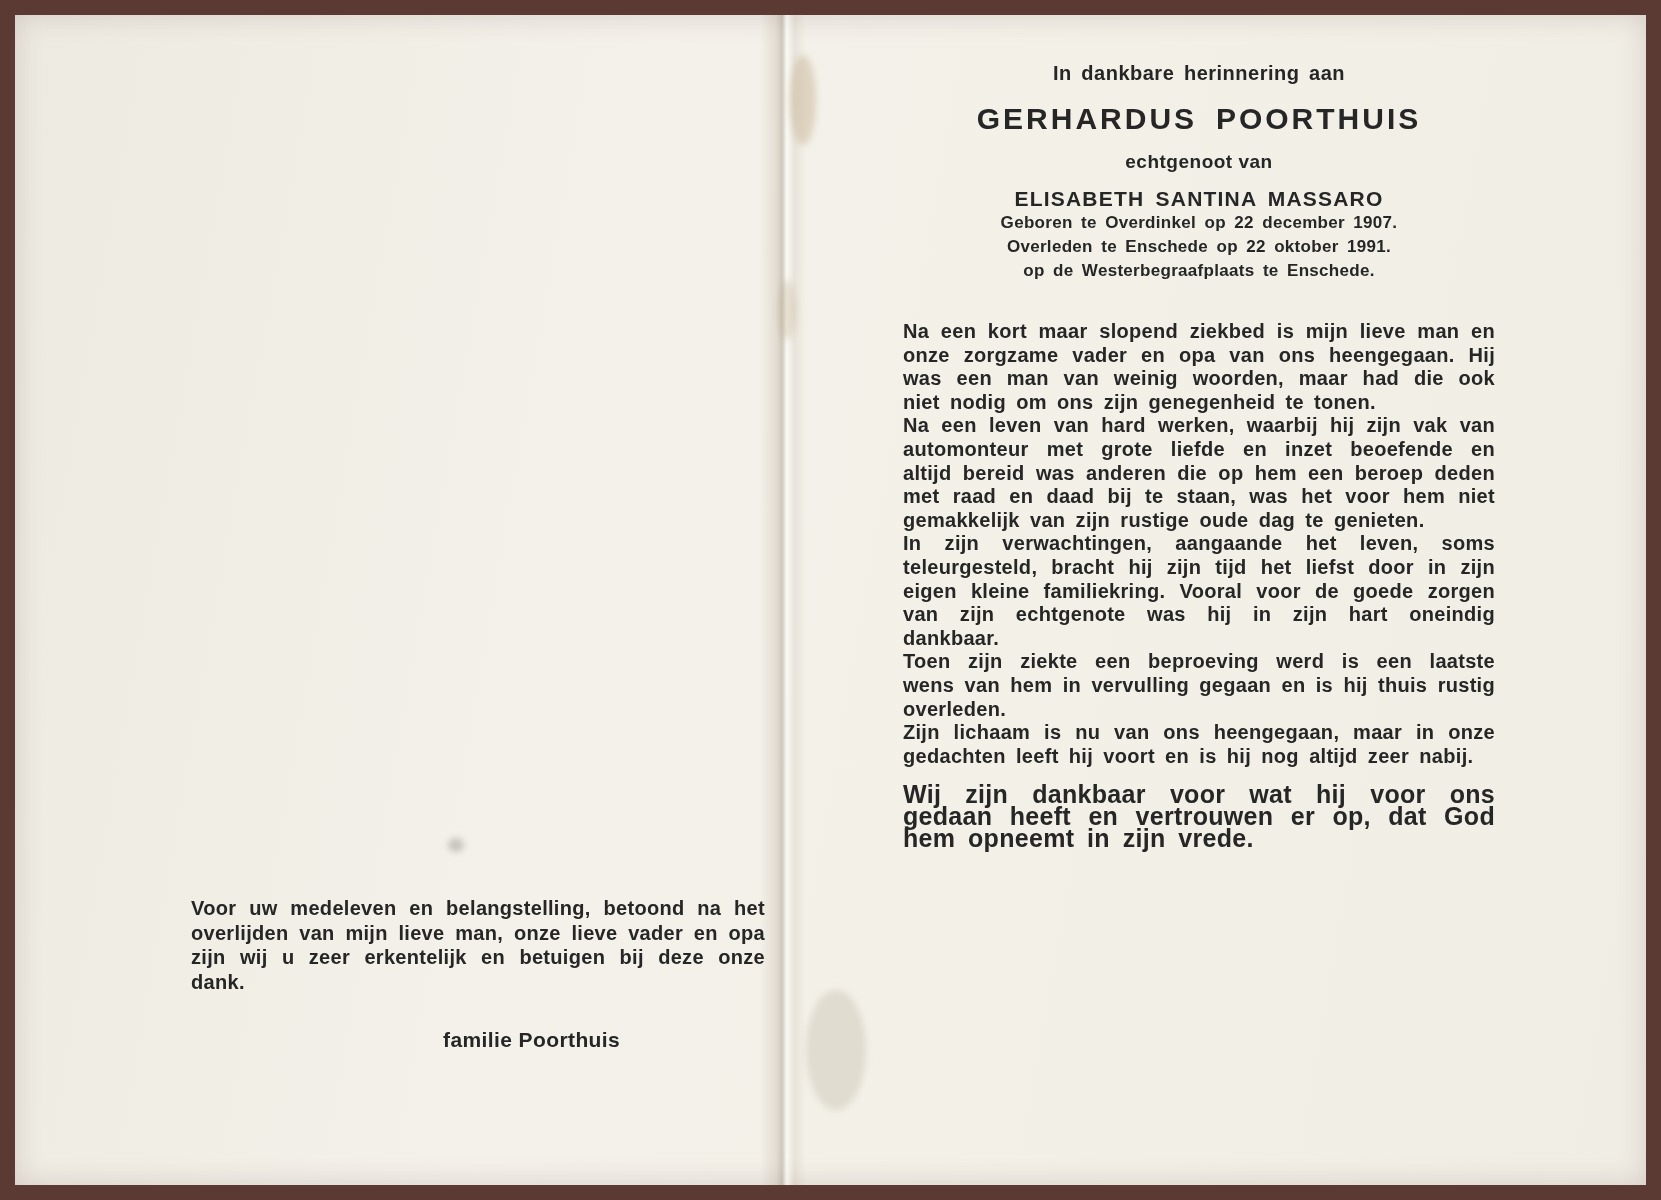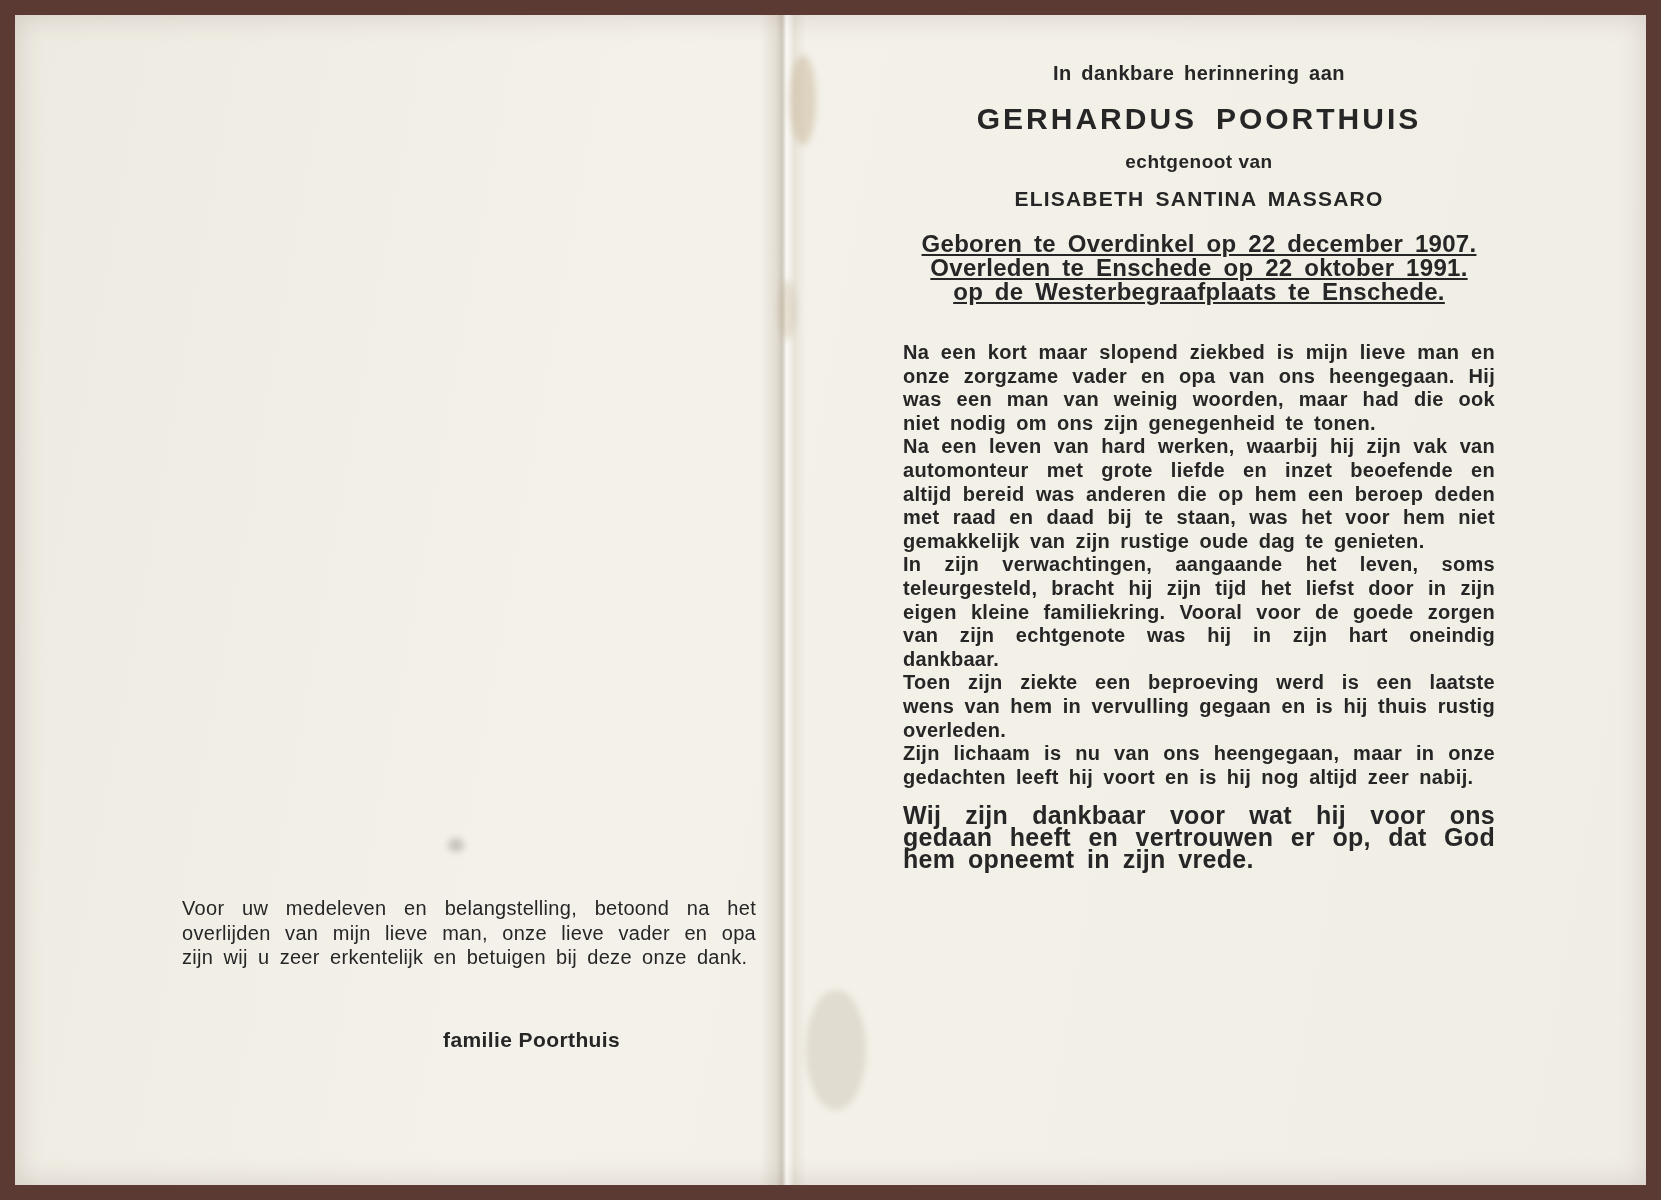--- a/index.html
+++ b/index.html
@@ -50,25 +50,25 @@
   .stain.s2 { left: 778px; top: 280px; width: 18px; height: 60px;  background: rgba(190,172,140,0.30); }
   .stain.s3 { left: 806px; top: 990px; width: 60px; height: 120px; background: rgba(170,158,135,0.25); }
   .stain.s4 { left: 448px; top: 838px; width: 16px; height: 14px;  background: rgba(120,115,108,0.35); }
 
   .page { position: absolute; color: var(--text); }
 
   
   .page-left { left: 30px; top: 15px; width: 735px; height: 1170px; }
   .thanks {
     position: absolute;
-    left: 152px;   
+    left: 161px;   
     top: 881px;    
     width: 574px;
     font-size: 20px;
-    font-weight: 400;
+    font-weight: 700;
     line-height: 24.5px;
     letter-spacing: 0.3px;
     word-spacing: 0.22em;
     text-align: justify;
   }
   .signature {
     position: absolute;
     left: 413px;   
     top: 1013px;   
     font-size: 21px;
@@ -100,27 +100,25 @@
     letter-spacing: 0.5px;
   }
   .spouse {
     margin-top: 14px;
     text-align: center;
     font-size: 21px;
     letter-spacing: 1.2px;
     word-spacing: 0.2em;
   }
   .dates {
-    margin-top: 21px;
     text-align: center;
-    font-size: 24px;
+    font-size: 17px;
     line-height: 24px;
     letter-spacing: 0.3px;
     word-spacing: 0.2em;
-    text-decoration: underline;
   }
   .body-text {
     margin-top: 37px;
     font-size: 20px;
     line-height: 23.6px;
     letter-spacing: 0.3px;
     word-spacing: 0.22em;
     text-align: justify;
   }
   .body-text p { text-align: justify; }

